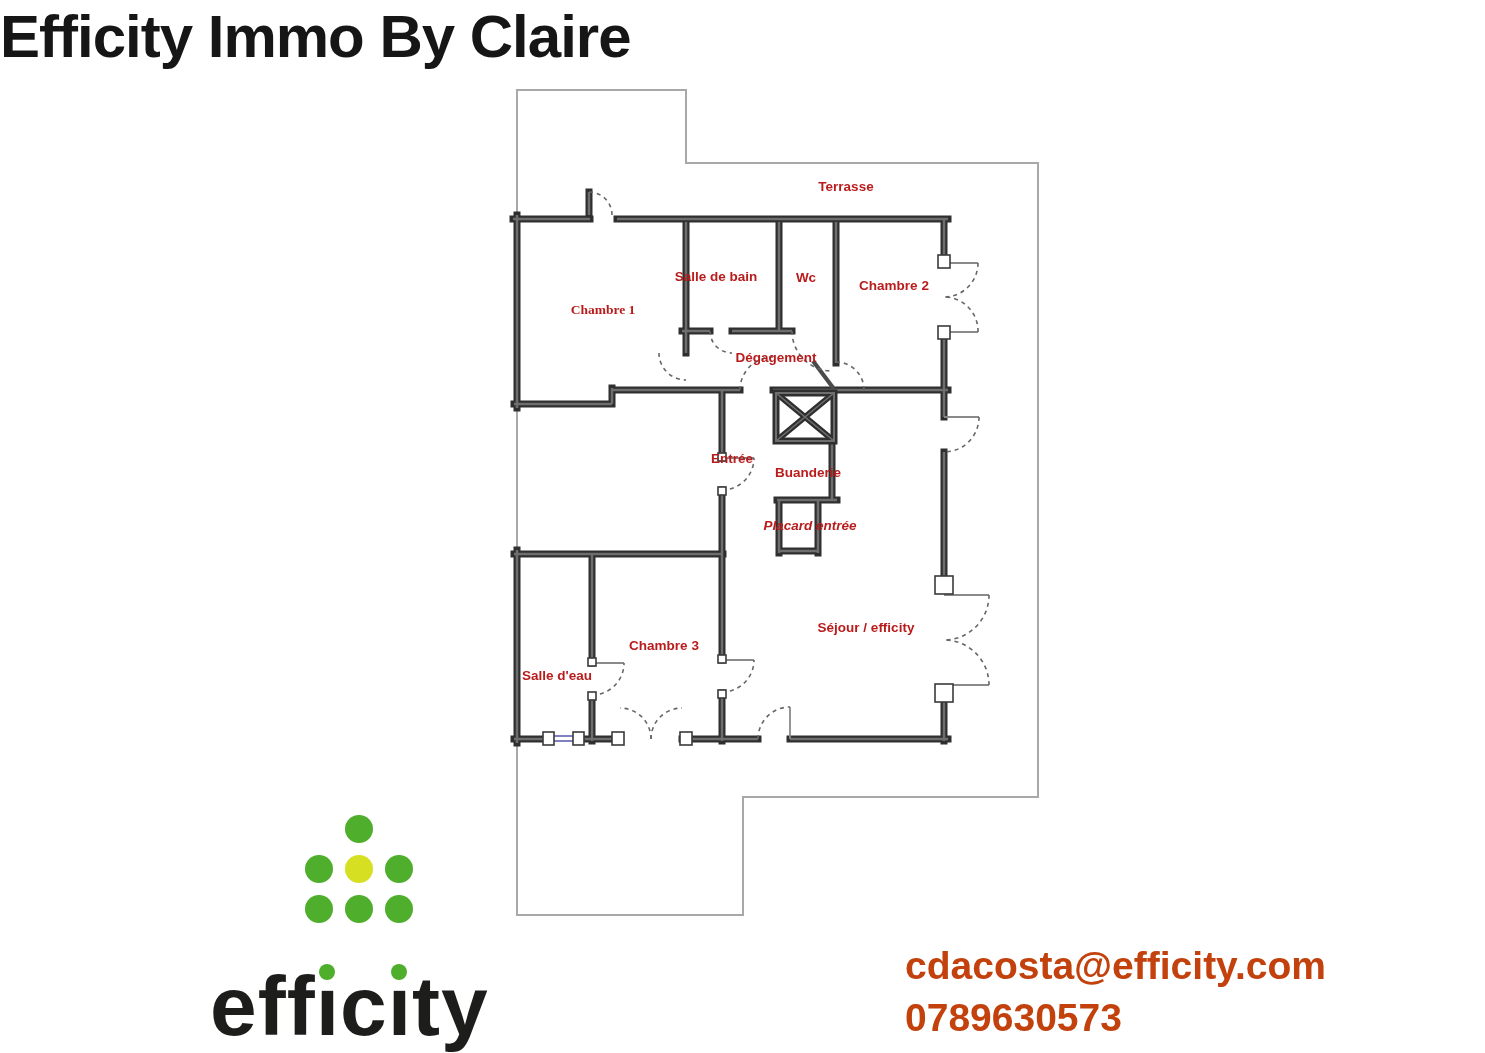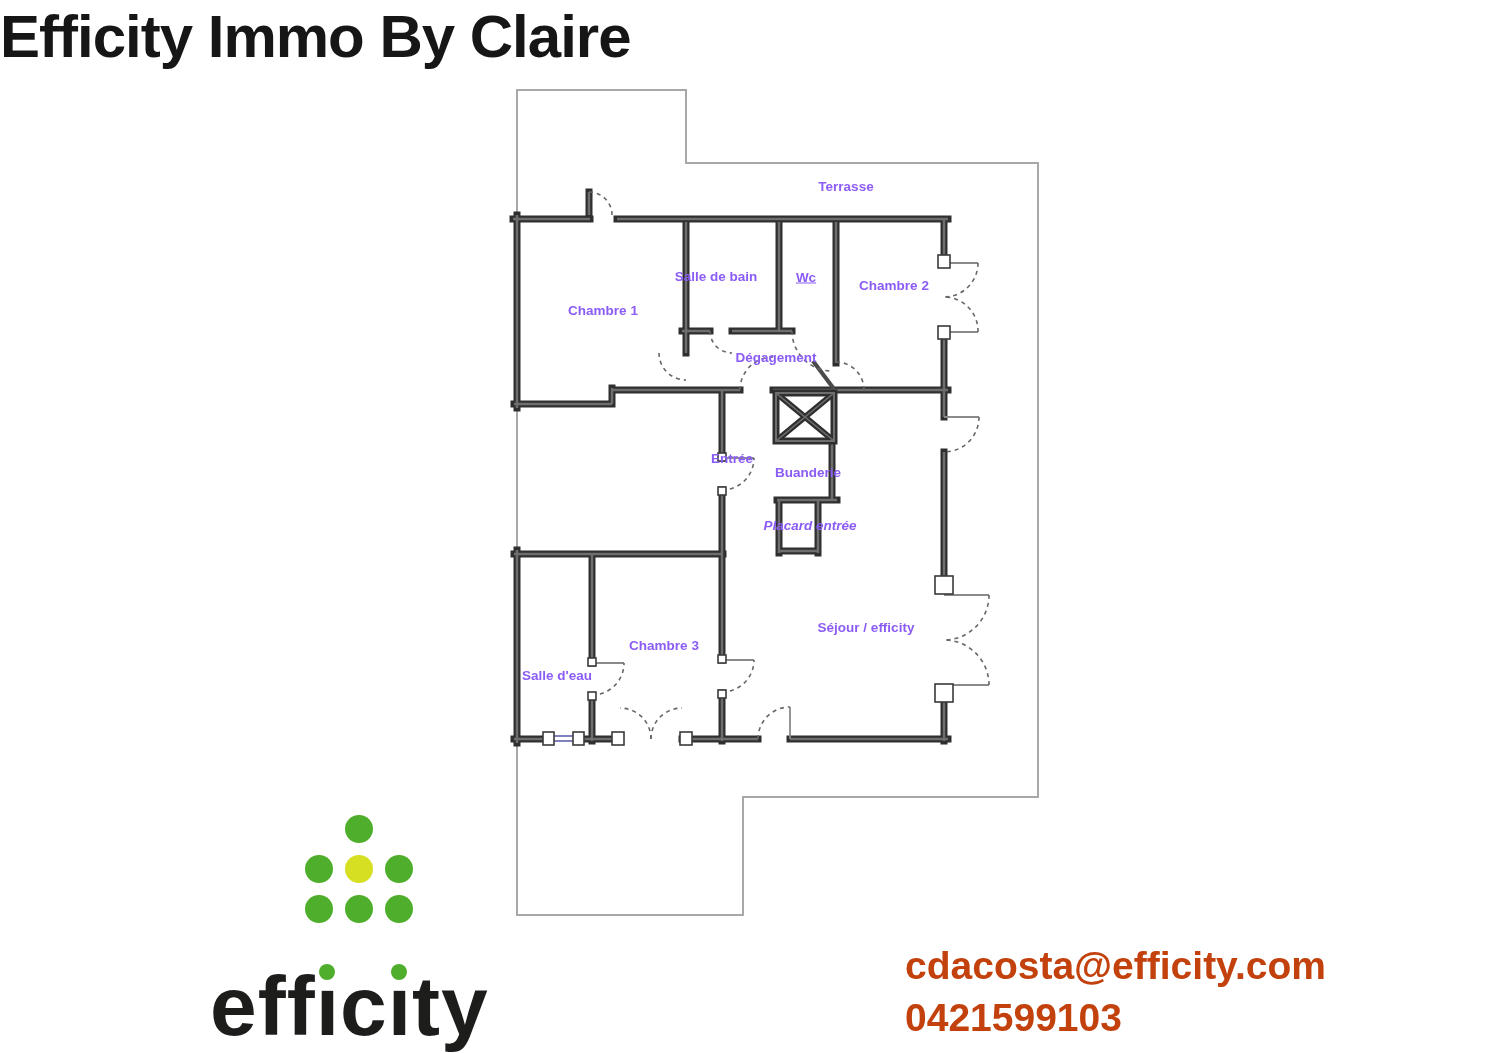--- a/index.html
+++ b/index.html
@@ -7,21 +7,21 @@
     width:1485px;height:1053px;position:relative;background:#ffffff;
     font-family:"Liberation Sans", sans-serif;overflow:hidden;
   }
   .page-title{
     position:absolute;top:2px;left:0;width:100%;
     font-size:60px;font-weight:bold;letter-spacing:-1px;color:#161616;
   }
   .plan-svg{position:absolute;left:0;top:0;}
   .room-label{
     position:absolute;transform:translate(-50%,-50%);
-    font-size:13.5px;font-weight:bold;color:#8b5cf6;white-space:nowrap;
+    font-size:13.5px;font-weight:bold;color:#b91c1c;white-space:nowrap;
   }
   .contact{
     position:absolute;left:905px;top:940px;
     font-size:39px;font-weight:bold;color:#c2410c;line-height:1.33;
   }
   .logo{position:absolute;left:210px;top:806px;width:300px;height:246px;text-decoration:underline;}
   .logo-dots{position:absolute;left:87px;top:0;}
   .wordmark{
     position:absolute;left:0;top:152px;width:300px;height:94px;
     font-size:84px;font-weight:bold;letter-spacing:1px;color:#1d1d1b;
@@ -129,23 +129,23 @@
   </g>
 
   <g>
     <path d="M554,736 H574 M554,741 H574" stroke="#8080c0" stroke-width="1.8" fill="none"></path>
     <rect x="543" y="732" width="11" height="13" fill="#ffffff" stroke="#3a3a3a" stroke-width="1.6"></rect>
     <rect x="573" y="732" width="11" height="13" fill="#ffffff" stroke="#3a3a3a" stroke-width="1.6"></rect>
   </g>
 </svg>
 
 <div class="room-label" style="left:846px;top:186px;">Terrasse</div>
-<div class="room-label" style="left:603px;top:310px;">Chambre 1</div>
+<div class="room-label" style="left:603px;top:310px;font-family:Liberation Serif, serif;">Chambre 1</div>
 <div class="room-label" style="left:716px;top:276px;">Salle de bain</div>
-<div class="room-label" style="left:806px;top:277px;text-decoration:underline;">Wc</div>
+<div class="room-label" style="left:806px;top:277px;">Wc</div>
 <div class="room-label" style="left:894px;top:285px;">Chambre 2</div>
 <div class="room-label" style="left:760px;top:357px;margin-left:16px;">Dégagement</div>
 <div class="room-label" style="left:732px;top:458px;">Entrée</div>
 <div class="room-label" style="left:808px;top:472px;">Buanderie</div>
 <div class="room-label" style="left:810px;top:525px;font-style:italic;">Placard entrée</div>
 <div class="room-label" style="left:664px;top:645px;">Chambre 3</div>
 <div class="room-label" style="left:557px;top:675px;">Salle d'eau</div>
 <div class="room-label" style="left:866px;top:627px;">Séjour / efficity</div>
 
 <div class="logo">
@@ -158,14 +158,14 @@
     <circle cx="62" cy="103" r="14" fill="#4FAE2C"></circle>
     <circle cx="102" cy="103" r="14" fill="#4FAE2C"></circle>
   </svg>
   <div class="wordmark">effıcıty</div>
   <div class="i-dot d1" style="background:#4FAE2C;"></div>
   <div class="i-dot d2" style="background:#4FAE2C;"></div>
 </div>
 
 <div class="contact">
   <div>cdacosta@efficity.com</div>
-  <div>0421599103</div>
+  <div>0789630573</div>
 </div>
 
 </body></html>

